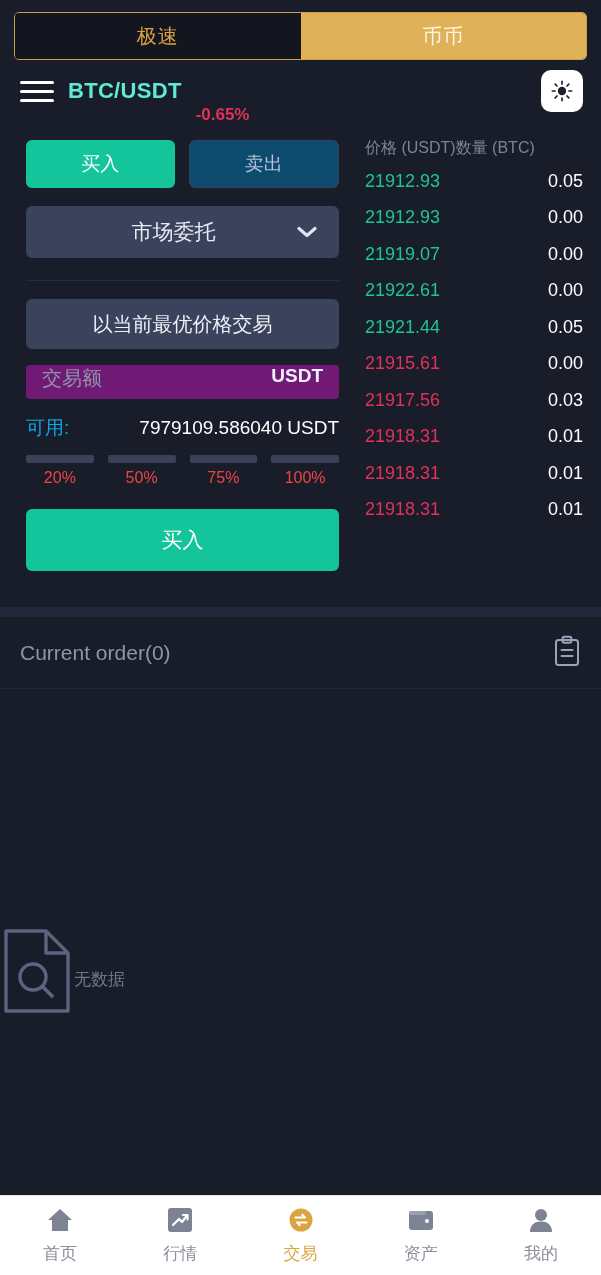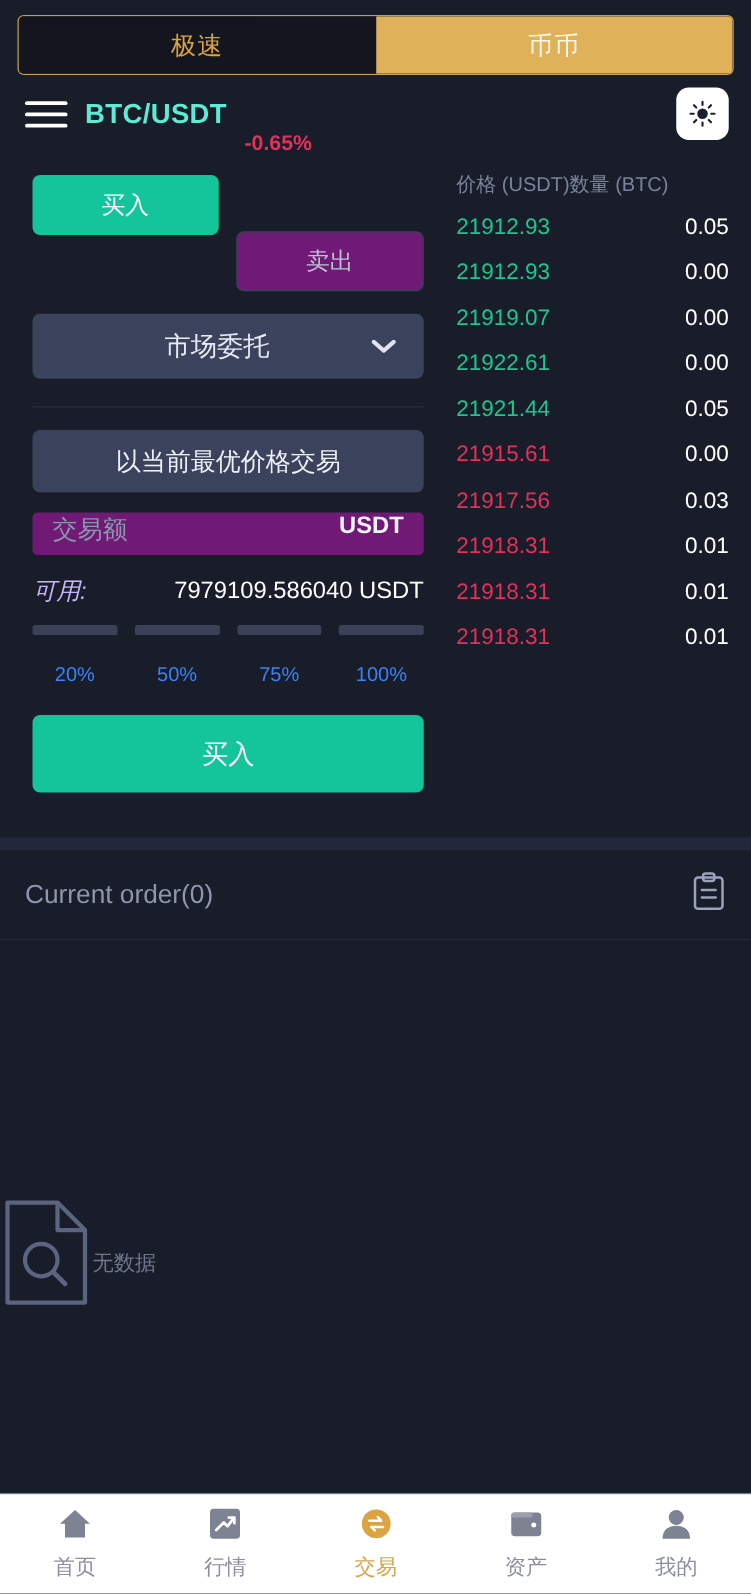--- a/index.html
+++ b/index.html
@@ -44,21 +44,21 @@
   .left-col { width: 365px; padding: 0 26px; }
   .right-col { flex: 1; padding: 0 18px 0 0; }
 
   
   .bs-row { display: flex; gap: 14px; margin-top: 8px; }
   .bs-btn {
     flex: 1; height: 48px; border-radius: 6px; display: flex;
     align-items: center; justify-content: center; font-size: 19px; cursor: pointer; user-select: none;
   }
   .bs-btn.buy-on { background: #14c49a; color: #ffffff; }
-  .bs-btn.sell-off { background: #701a75; color: #b9c2d6; border: 1px solid #39415a; margin-top: 45px; }
+  .bs-btn.sell-off { background: #0c4a6e; color: #b9c2d6; border: 1px solid #39415a; }
 
   .dropdown {
     margin-top: 18px; height: 52px; background: #3b435c; border-radius: 6px;
     display: flex; align-items: center; position: relative; cursor: pointer;
   }
   .dropdown .dd-label { flex: 1; text-align: center; font-size: 21px; color: #e6eaf3; padding-left: 28px; }
   .chev { width: 28px; margin-right: 18px; display: flex; justify-content: center; }
 
   .divider { height: 1px; background: #262c3c; margin: 22px 0 18px 0; }
 
@@ -69,27 +69,27 @@
   }
 
   .amount-field {
     margin-top: 16px; height: 34px; background: #701a75; border-radius: 4px;
     display: flex; align-items: flex-start; padding: 0 16px;
   }
   .amount-field .ph { flex: 1; font-size: 20px; color: #8d97ad; }
   .amount-field .unit { font-size: 19px; color: #eef1f7; font-weight: bold; }
 
   .avail-row { display: flex; align-items: center; margin-top: 16px; font-size: 19px; }
-  .avail-label { color: #c4b5fd; font-style: italic; }
+  .avail-label { color: #0ea5e9; }
   .avail-val { flex: 1; text-align: right; color: #ffffff; }
 
   .pct-row { display: flex; gap: 14px; margin-top: 14px; }
   .pct-cell { flex: 1; }
   .pct-bar { height: 8px; background: #3b4258; border-radius: 2px; }
-  .pct-label { margin-top: 24px; text-align: center; font-size: 16px; color: #3b82f6; }
+  .pct-label { margin-top: 6px; text-align: center; font-size: 16px; color: #ef4444; }
 
   .submit-btn {
     margin-top: 22px; height: 62px; background: #14c49a; border-radius: 6px;
     display: flex; align-items: center; justify-content: center;
     color: #ffffff; font-size: 21px; cursor: pointer; user-select: none;
   }
 
   
   .ob-head { display: flex; font-size: 16px; color: #79839b; padding: 6px 0 4px 0; }
   .ob-head .h-price { }

